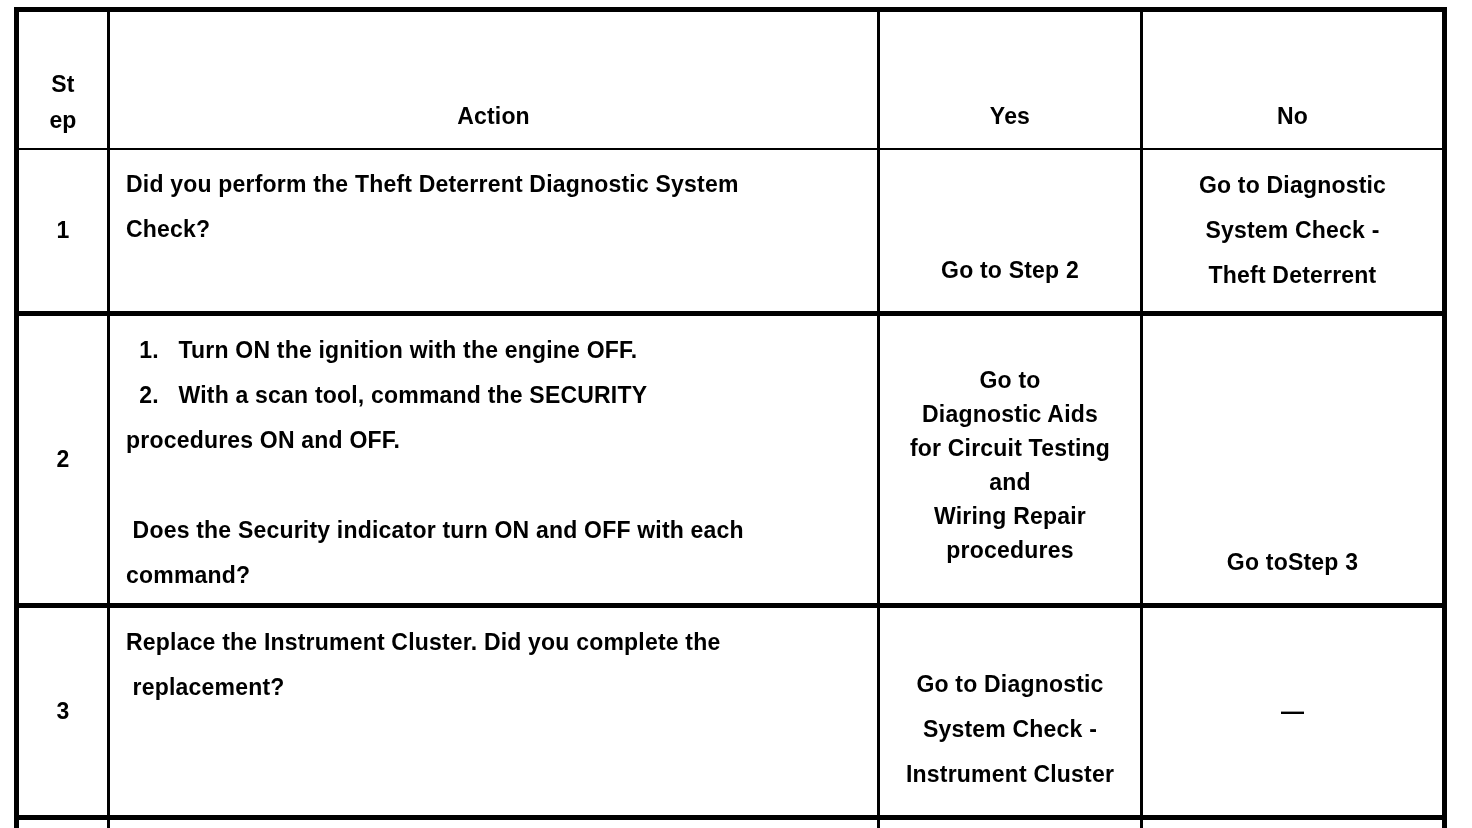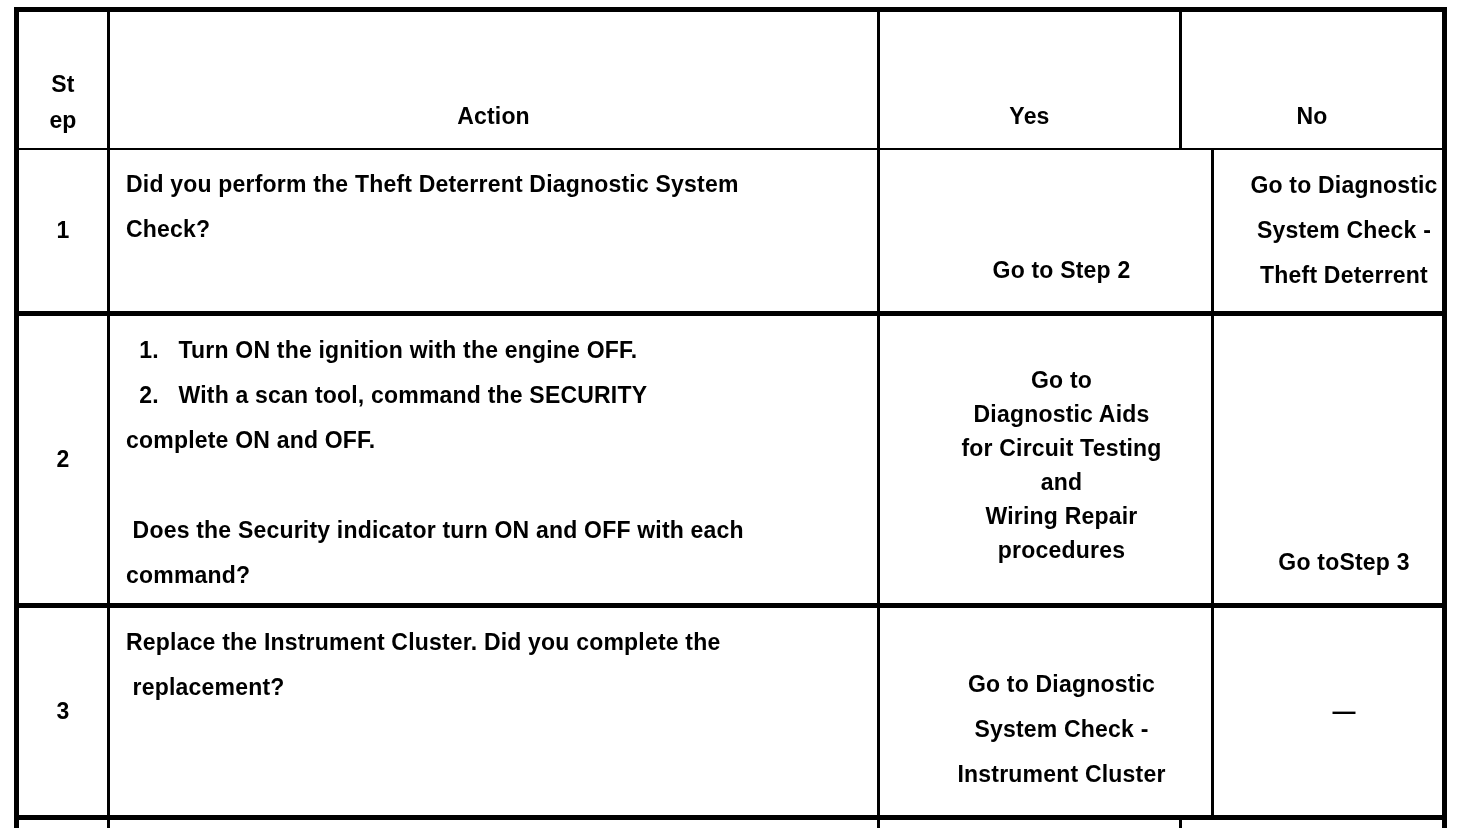--- a/index.html
+++ b/index.html
@@ -46,21 +46,21 @@
     border-right: 3px solid #000000;
     display: flex;
     flex-direction: column;
     font-size: 23px;
     letter-spacing: 0.2px;
     font-weight: bold;
   }
   .cell:last-child { border-right: none; }
   .c-step   { width: 91px; }
   .c-action { width: 770px; }
-  .c-yes    { width: 302px; }
+  .c-yes    { width: 263px; }
   .c-no     { flex: 1; }
 
   
   .h-cell {
     justify-content: flex-end;
     align-items: center;
     text-align: center;
     font-weight: bold;
     padding-bottom: 18px;
     line-height: 28px;
@@ -80,21 +80,20 @@
     text-align: left;
     padding: 12px 0 0 16px;
     line-height: 45px;
   }
 
   
   .result-cell {
     align-items: center;
     text-align: center;
     line-height: 45px;
-    margin-left: 32px;
   }
   .v-center { justify-content: center; }
   .v-bottom { justify-content: flex-end; }
   .pb18 { padding-bottom: 18px; }
   .pb24 { padding-bottom: 36px; }
   .lh34 { line-height: 34px; }
 
   .lines > div { white-space: pre; }
   .lines > div:empty::before { content: "\00a0"; }
 </style>
@@ -138,21 +137,21 @@
         </div>
     </div>
 
     <div class="row r-2">
       <div class="cell c-step step-cell">
         <div>2</div>
       </div>
       <div class="cell c-action action-cell lines">
           <div>  1.   Turn ON the ignition with the engine OFF.</div>
           <div>  2.   With a scan tool, command the SECURITY</div>
-          <div>complete ON and OFF.</div>
+          <div>procedures ON and OFF.</div>
           <div></div>
           <div> Does the Security indicator turn ON and OFF with each</div>
           <div>command?</div>
         </div>
       <div class="cell c-yes result-cell v-bottom pb24 lh34 lines">
           <div>Go to</div>
           <div>Diagnostic Aids</div>
           <div>for Circuit Testing</div>
           <div>and</div>
           <div>Wiring Repair</div>

